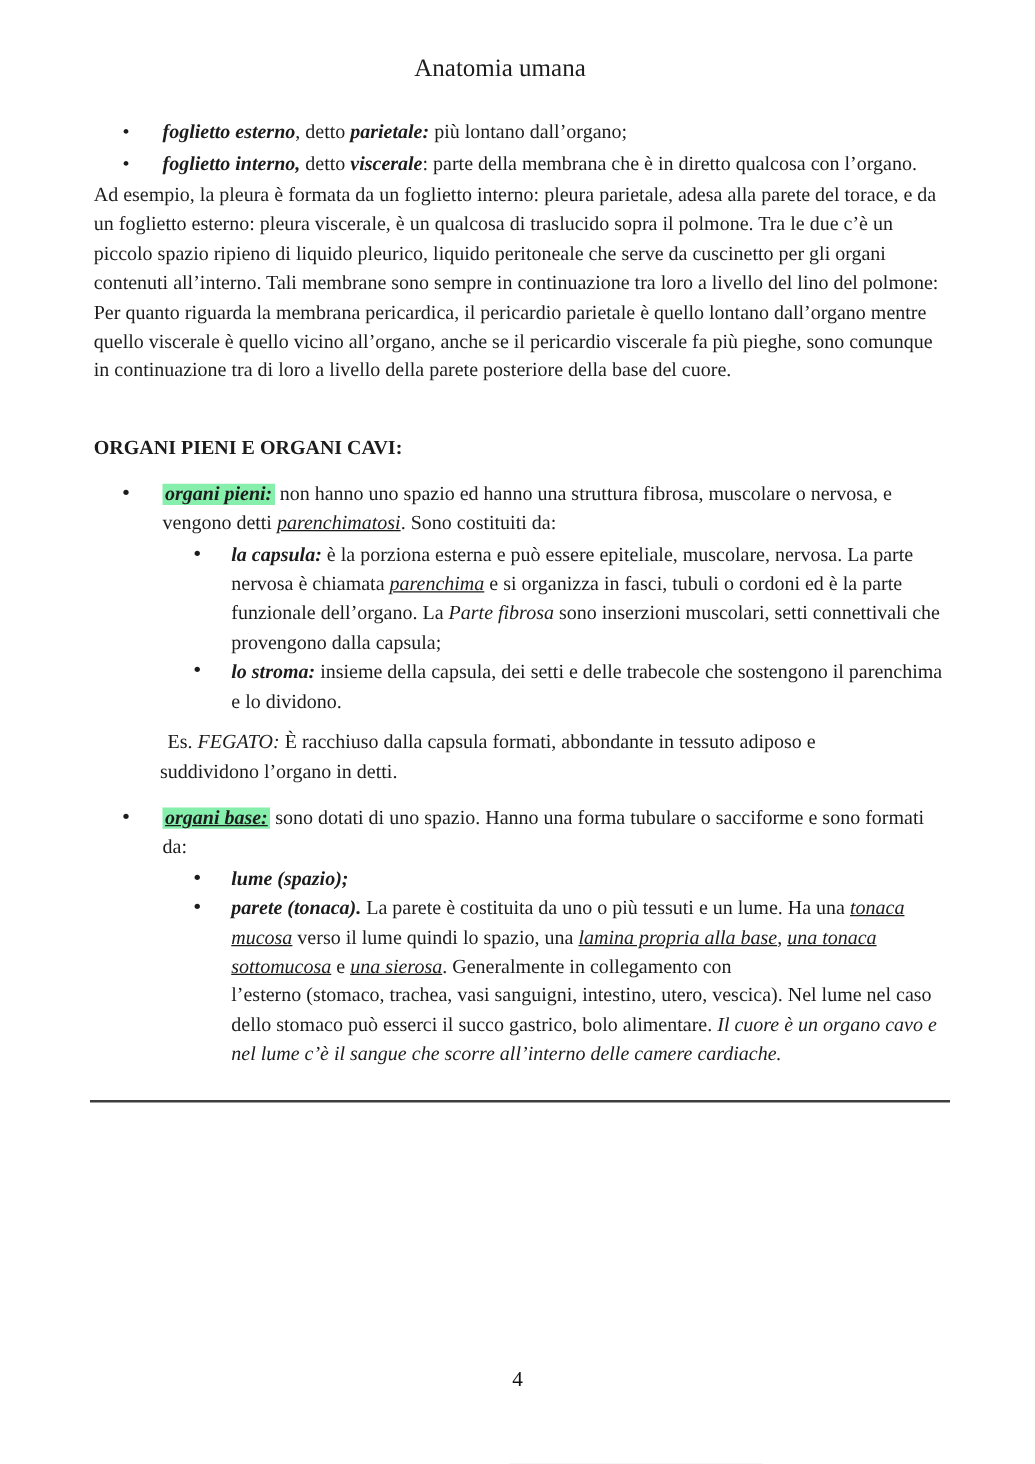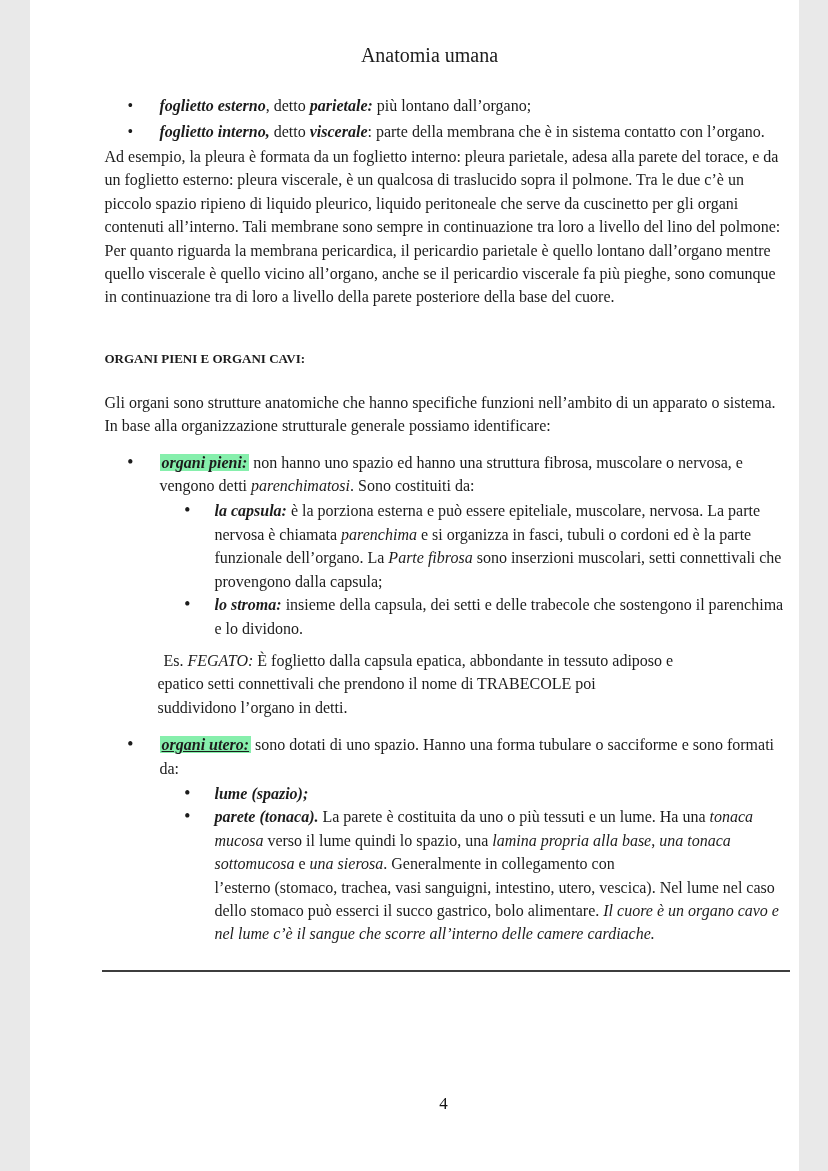--- a/index.html
+++ b/index.html
@@ -1,18 +1,18 @@
 <!DOCTYPE html>
 <html><head>
 <meta charset="utf-8">
 <style>
   html, body { margin: 0; padding: 0; background: #e9e9e9; }
   .page {
     position: relative;
-    width: 769px;
+    width: 828px;
     height: 1171px;
     margin: 0 auto;
     background: #ffffff;
     font-family: "Liberation Serif", "DejaVu Serif", serif;
     color: #1c1c1c;
     font-size: 16px;
     line-height: 23.4px;
     overflow: hidden;
   }
   .content { position: absolute; left: 75px; top: 0; width: 682px; }
@@ -21,38 +21,38 @@
     margin: 42px 0 0 0;
     font-size: 20px;
     font-weight: normal;
     line-height: 26px;
     text-align: center;
     transform: translateX(-16px);
   }
 
   p { margin: 0; }
   .para1 { }
-  .heading { margin: 38px 0 0 0; font-size: 13px; font-weight: bold; line-height: 24px; }
+  .heading { margin: 38px 0 0 0; font-size: 16px; font-weight: bold; line-height: 24px; }
   .para2 { margin-top: 20px; }
 
   ul { list-style: none; margin: 0; padding: 0; }
   li { position: relative; }
   .l1 > li { padding-left: 55px; }
   .l1 > li > .dot { position: absolute; left: 23px; top: -1px; font-weight: bold; }
   .l2 { margin-top: 2px; }
   .l2 > li { padding-left: 110px; margin-left: -55px; }
   .l2 > li > .dot { position: absolute; left: 80px; top: -1px; font-weight: bold; }
 
   .intro { margin-top: 25px; line-height: 26px; }
   .organi-list { margin-top: 13px; }
   .organi-list > li + li { margin-top: 13px; }
 
   .bi { font-weight: bold; font-style: italic; text-align: right; }
   .i  { font-style: italic; }
-  .iu { font-style: italic; }
+  .iu { font-style: italic; text-decoration: underline; }
   .u  { text-decoration: underline; }
   .hl { background: #86efac; padding: 0 2px; }
 
   .fegato { margin: 9px 0 14px -2px; width: 620px; }
   .fegato .first { padding-left: 6px; }
 
   .rule {
     margin-top: 24px;
     margin-left: -3px;
     width: 688px;
@@ -77,57 +77,55 @@
 
     <h1 class="title">Anatomia umana</h1>
 
     <ul class="intro">
       <li class="l1-item" style="padding-left:55px;">
         <span class="dot" style="position:absolute;left:23px;top:0;">•</span>
         <span class="bi">foglietto esterno</span><span>, detto </span><span class="bi">parietale:</span><span> più lontano dall’organo;</span>
       </li>
       <li class="l1-item" style="padding-left:55px;">
         <span class="dot" style="position:absolute;left:23px;top:0;">•</span>
-        <span class="bi">foglietto interno,</span><span> detto </span><span class="bi">viscerale</span><span>: parte della membrana che è in sistema contatto con l’organo.</span>
+        <span class="bi">foglietto interno,</span><span> detto </span><span class="bi">viscerale</span><span>: parte della membrana che è in diretto qualcosa con l’organo.</span>
       </li>
     </ul>
 
     <p class="para1">Ad esempio, la pleura è formata da un foglietto interno: pleura parietale, adesa alla parete del torace, e da un foglietto esterno: pleura viscerale, è un qualcosa di traslucido sopra il polmone. Tra le due c’è un piccolo spazio ripieno di liquido pleurico, liquido peritoneale che serve da cuscinetto per gli organi contenuti all’interno. Tali membrane sono sempre in continuazione tra loro a livello del lino del polmone: Per quanto riguarda la membrana pericardica, il pericardio parietale è quello lontano dall’organo mentre quello viscerale è quello vicino all’organo, anche se il pericardio viscerale fa più pieghe, sono comunque in continuazione tra di loro a livello della parete posteriore della base del cuore.</p>
 
     <h2 class="heading">ORGANI PIENI E ORGANI CAVI:</h2>
 
-    <p class="para2">Gli organi sono strutture anatomiche che hanno specifiche funzioni nell’ambito di un apparato o sistema.  In base alla organizzazione strutturale generale possiamo identificare:</p>
 
     <ul class="l1 organi-list">
 
       <li>
         <span class="dot">•</span>
         <span class="bi hl">organi pieni:</span><span> non hanno uno spazio ed hanno una struttura fibrosa, muscolare o nervosa, e vengono detti </span><span class="iu">parenchimatosi</span><span>. Sono costituiti da:</span>
 
         <ul class="l2">
           <li>
             <span class="dot">•</span>
             <span class="bi">la capsula:</span><span> è la porziona esterna e può essere epiteliale, muscolare, nervosa. La parte nervosa è chiamata </span><span class="iu">parenchima</span><span> e si organizza in fasci, tubuli o cordoni ed è la parte funzionale dell’organo. La </span><span class="i">Parte fibrosa</span><span> sono inserzioni muscolari, setti connettivali che provengono dalla capsula;</span>
           </li>
           <li>
             <span class="dot">•</span>
             <span class="bi">lo stroma:</span><span> insieme della capsula, dei setti e delle trabecole che sostengono il parenchima e lo dividono.</span>
           </li>
         </ul>
 
         <div class="fegato">
-          <div class="first"><span>Es. </span><span class="i">FEGATO:</span><span> È foglietto dalla capsula epatica, abbondante in tessuto adiposo e</span></div>
-          <div>epatico setti connettivali che prendono il nome di TRABECOLE poi</div>
+          <div class="first"><span>Es. </span><span class="i">FEGATO:</span><span> È racchiuso dalla capsula formati, abbondante in tessuto adiposo e</span></div>
           <div>suddividono l’organo in detti.</div>
         </div>
       </li>
 
       <li>
         <span class="dot">•</span>
-        <span class="bi hl u">organi utero:</span><span> sono dotati di uno spazio. Hanno una forma tubulare o sacciforme e sono formati da:</span>
+        <span class="bi hl u">organi base:</span><span> sono dotati di uno spazio. Hanno una forma tubulare o sacciforme e sono formati da:</span>
 
         <ul class="l2">
           <li>
             <span class="dot">•</span>
             <span class="bi">lume (spazio);</span>
           </li>
           <li>
             <span class="dot">•</span>
             <span class="bi">parete (tonaca).</span><span> La parete è costituita da uno o più tessuti e un lume. Ha una </span><span class="iu">tonaca mucosa</span><span> verso il lume quindi lo spazio, una </span><span class="iu">lamina propria alla base</span><span>, </span><span class="iu">una tonaca sottomucosa</span><span> e </span><span class="iu">una sierosa</span><span>. Generalmente in collegamento con</span><br>
             <span>l’esterno (stomaco, trachea, vasi sanguigni, intestino, utero, vescica). Nel lume nel caso dello stomaco può esserci il succo gastrico, bolo alimentare. </span><span class="i">Il cuore è un organo cavo e nel lume c’è il sangue che scorre all’interno delle camere cardiache.</span>

